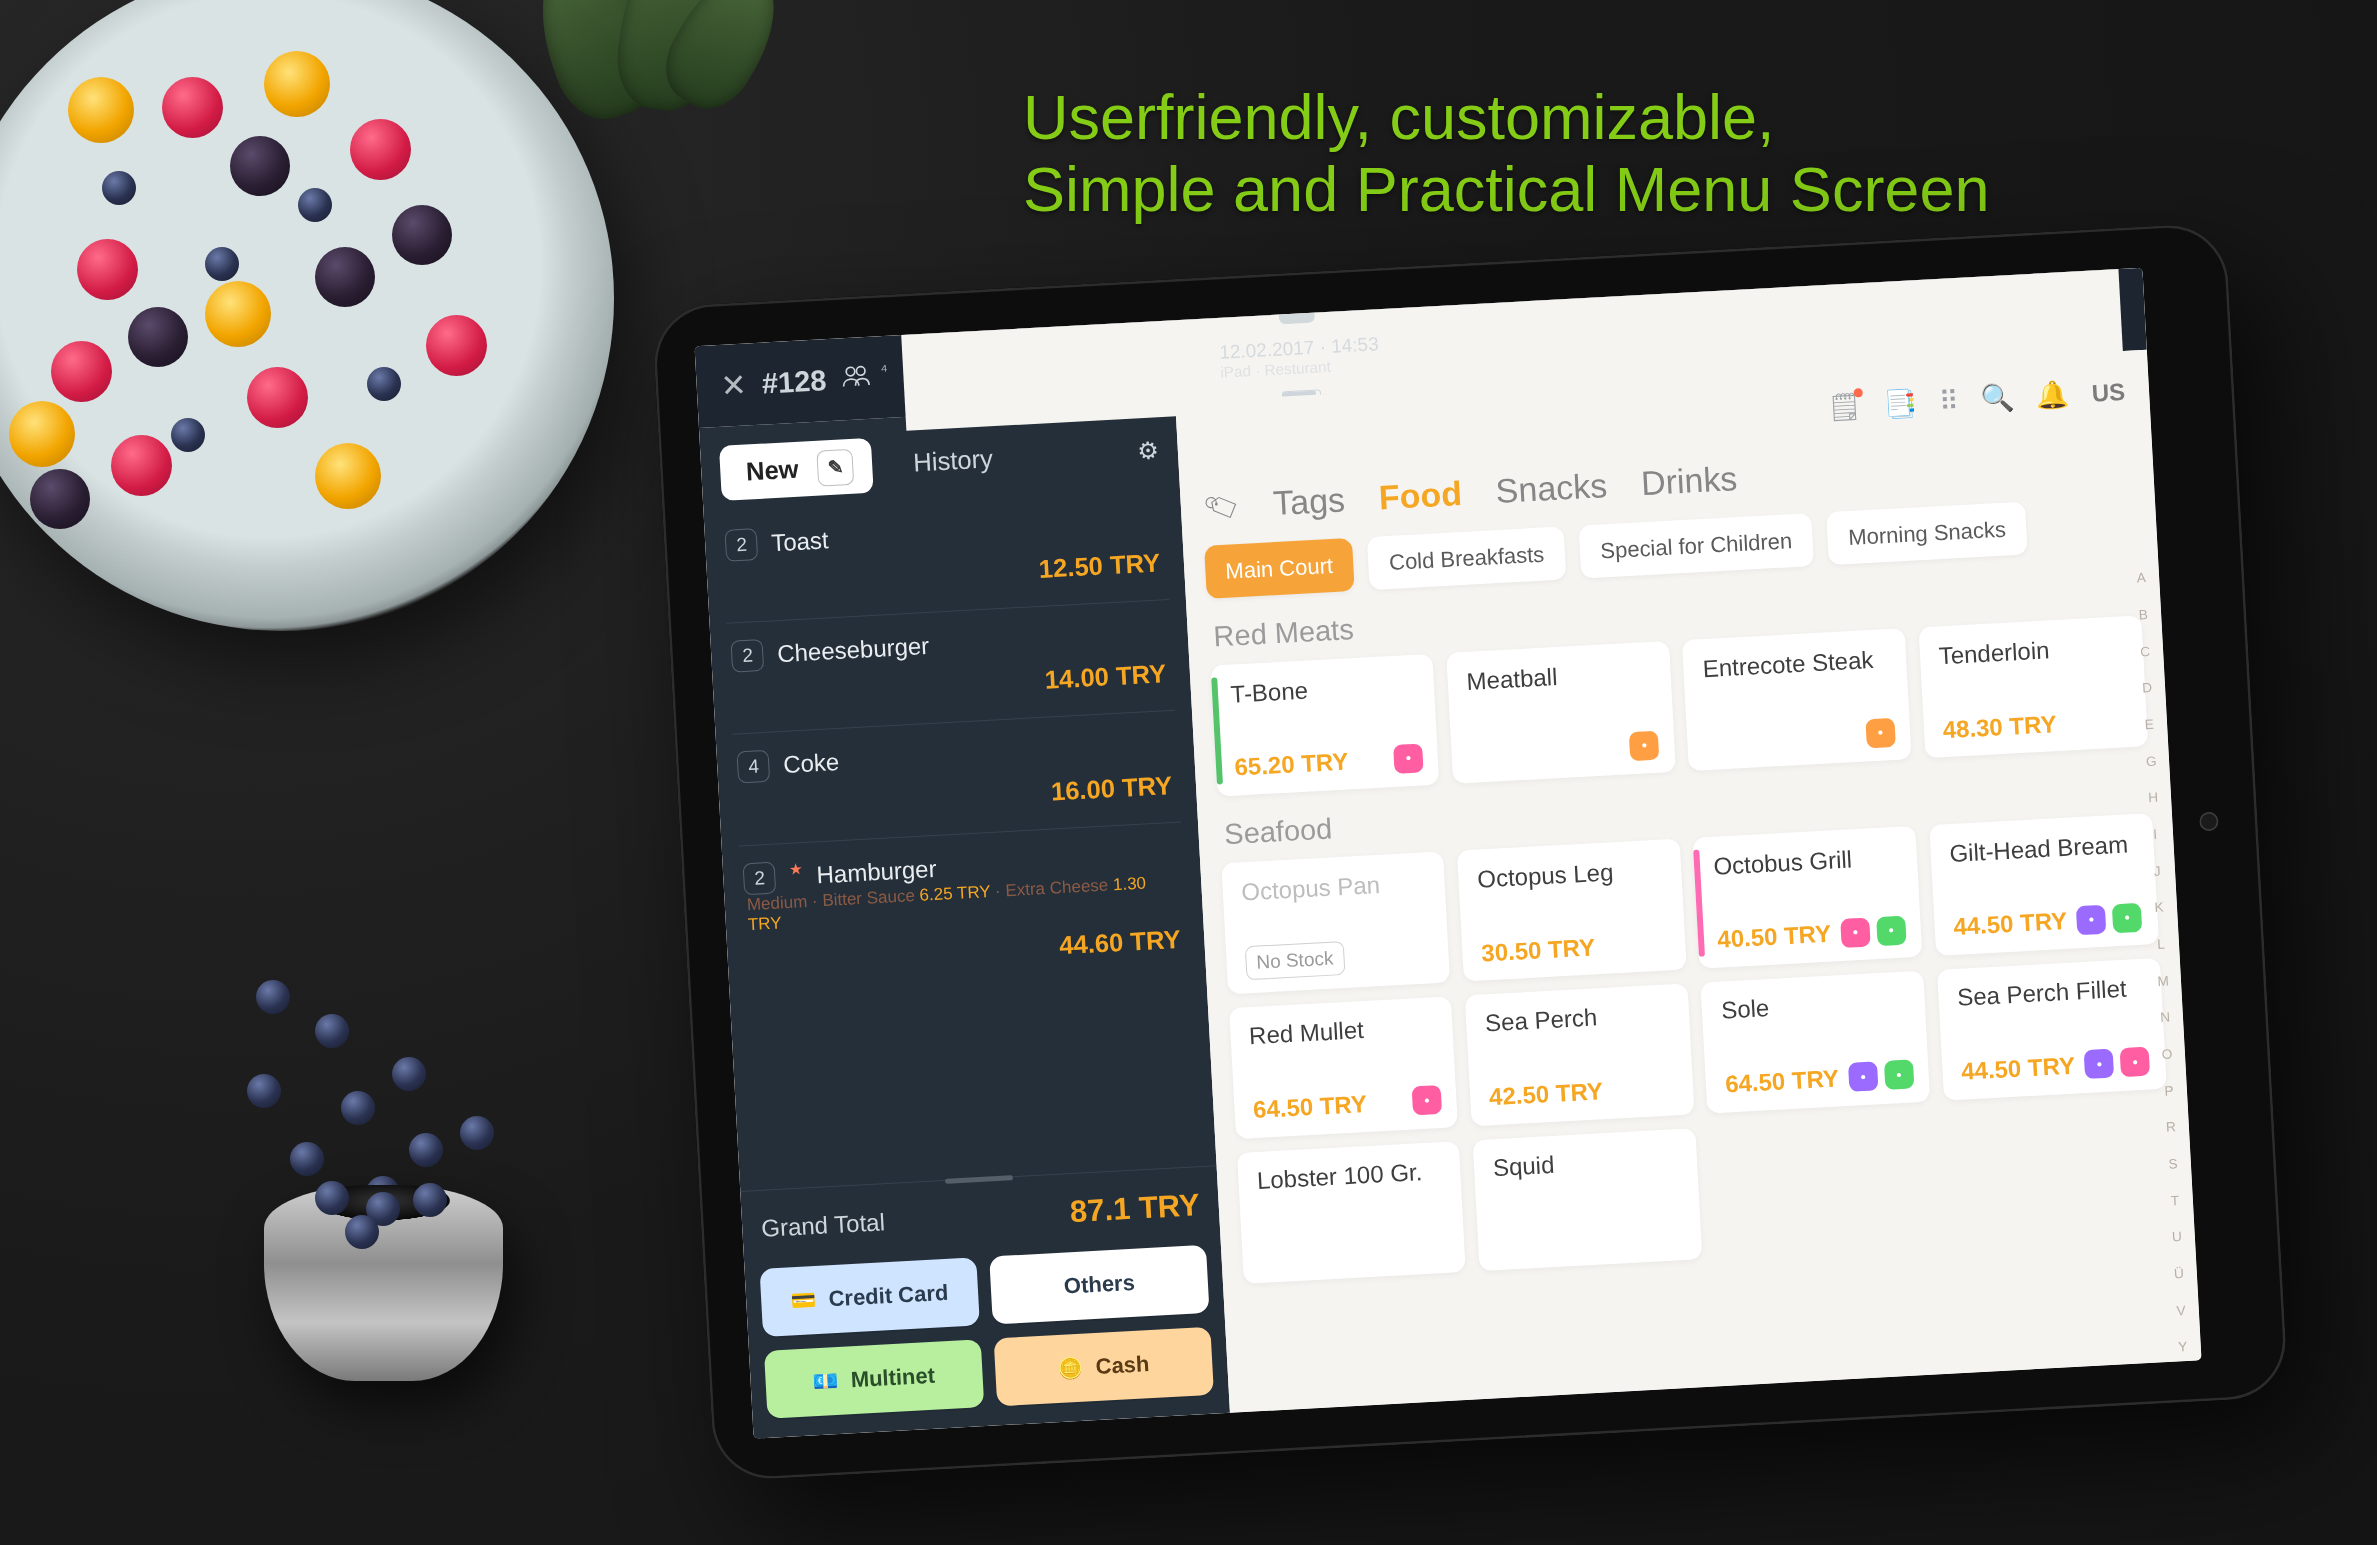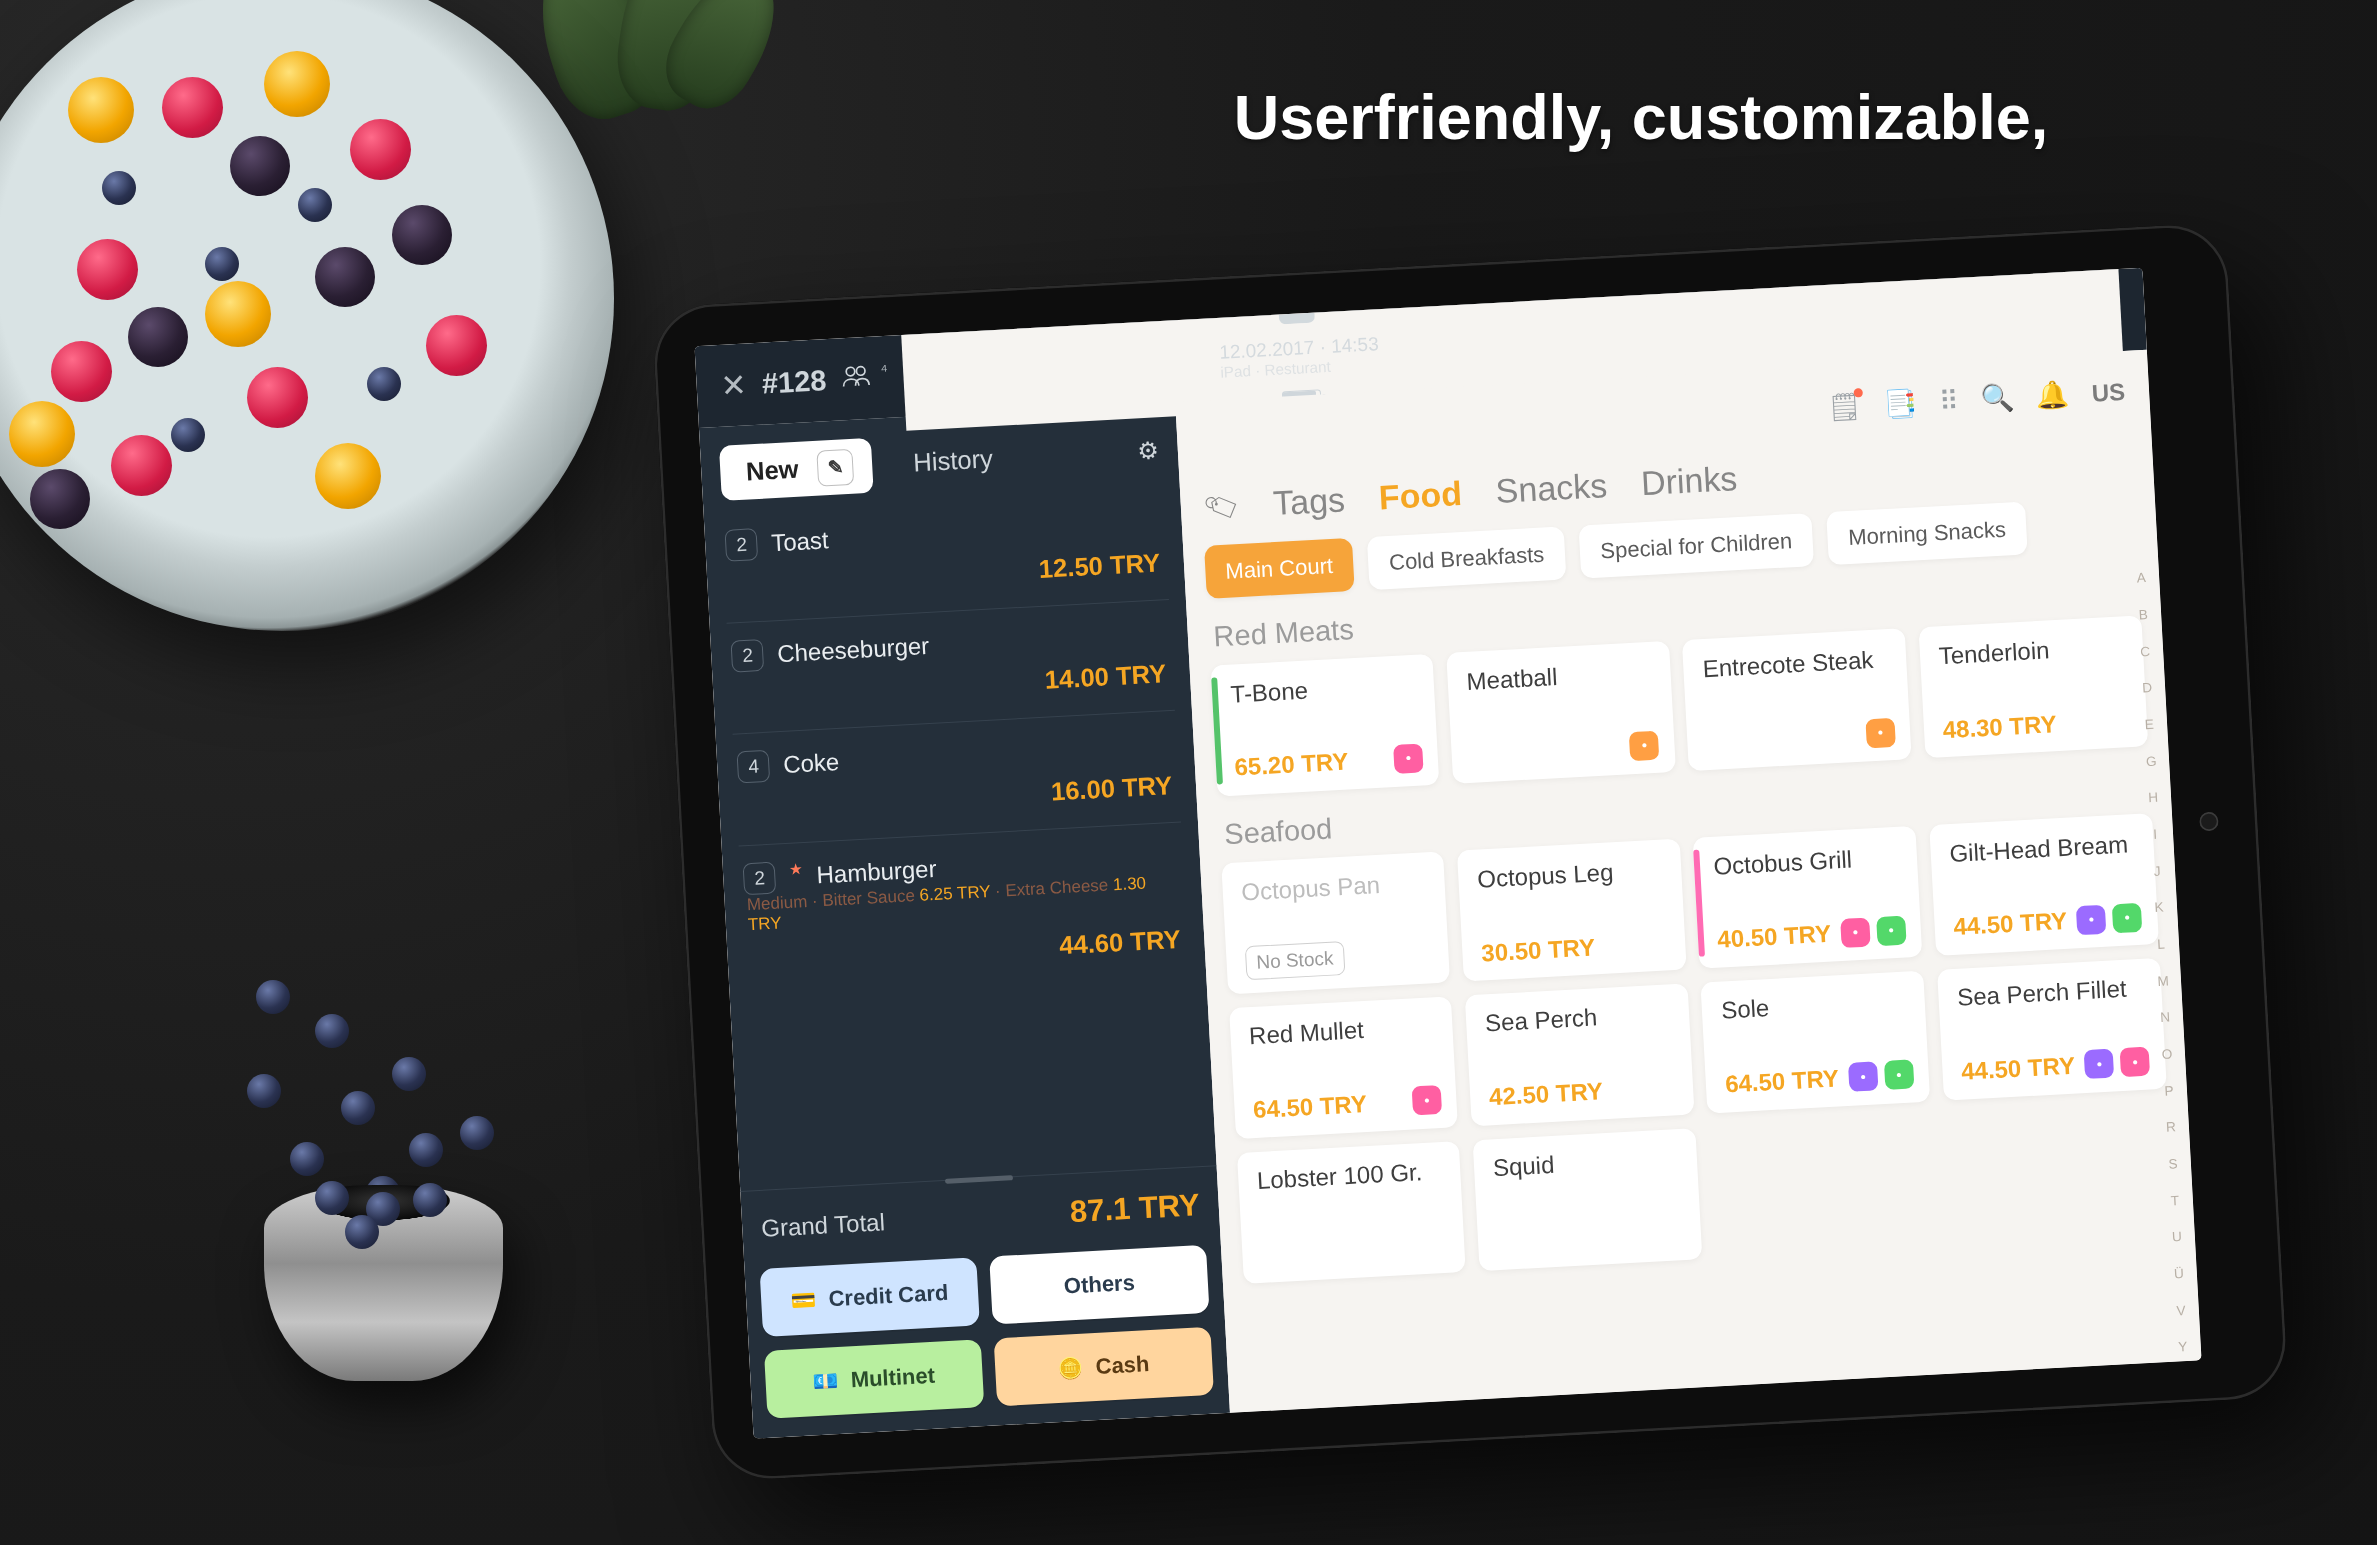--- a/index.html
+++ b/index.html
@@ -16,21 +16,21 @@
   .bg {
     position:absolute; inset:0;
     background:
       radial-gradient(circle at 10% 10%, #2a2a2a 0, #1a1a1a 45%, #151515 100%),
       repeating-linear-gradient(37deg, rgba(80,80,80,.04) 0 1.7px, transparent 1.7px 6px);
   }
 
   
   .headline {
     position:absolute; top:81px; left:1023px; width:1236px;
-    color:#ffffff; text-align:center; font-weight:700;
+    color:#84cc16; text-align:left; font-weight:400;
     font-size:63px; line-height:1.15;
     text-shadow:0 1.7px 5.1px rgba(0,0,0,.5);
   }
 
   
   .plate {
     position:absolute; left:-51px; top:-34px;
     width:665px; height:665px; border-radius:50%;
     background:
       radial-gradient(circle at 48% 45%, #d9e3e4 0 54%, #c3cdce 60%, #a6b1b2 70%, #8d9798 72%, transparent 73%);
@@ -237,20 +237,21 @@
 <div class="bg"></div>
 
 <div class="leaves">
   <div class="leaf" style="left:17px; top:8.5px; transform:rotate(-18deg);"></div>
   <div class="leaf" style="left:94px; top:0; transform:rotate(8deg); width:94px;"></div>
   <div class="leaf" style="left:153px; top:25.6px; transform:rotate(30deg); width:85px; height:145px;"></div>
 </div>
 
 <div class="headline">
   <div>Userfriendly, customizable,</div>
+  <div>Simple and Practical Menu Screen</div>
 </div>
 
 <div class="plate">
   <div class="berry rasp" style="left:213px;top:111px"></div>
   <div class="berry rasp" style="left:128px;top:273px"></div>
   <div class="berry rasp" style="left:401px;top:153px"></div>
   <div class="berry rasp" style="left:162px;top:469px"></div>
   <div class="berry rasp" style="left:298px;top:401px"></div>
   <div class="berry rasp" style="left:477px;top:349px"></div>
   <div class="berry rasp" style="left:102px;top:375px"></div>

